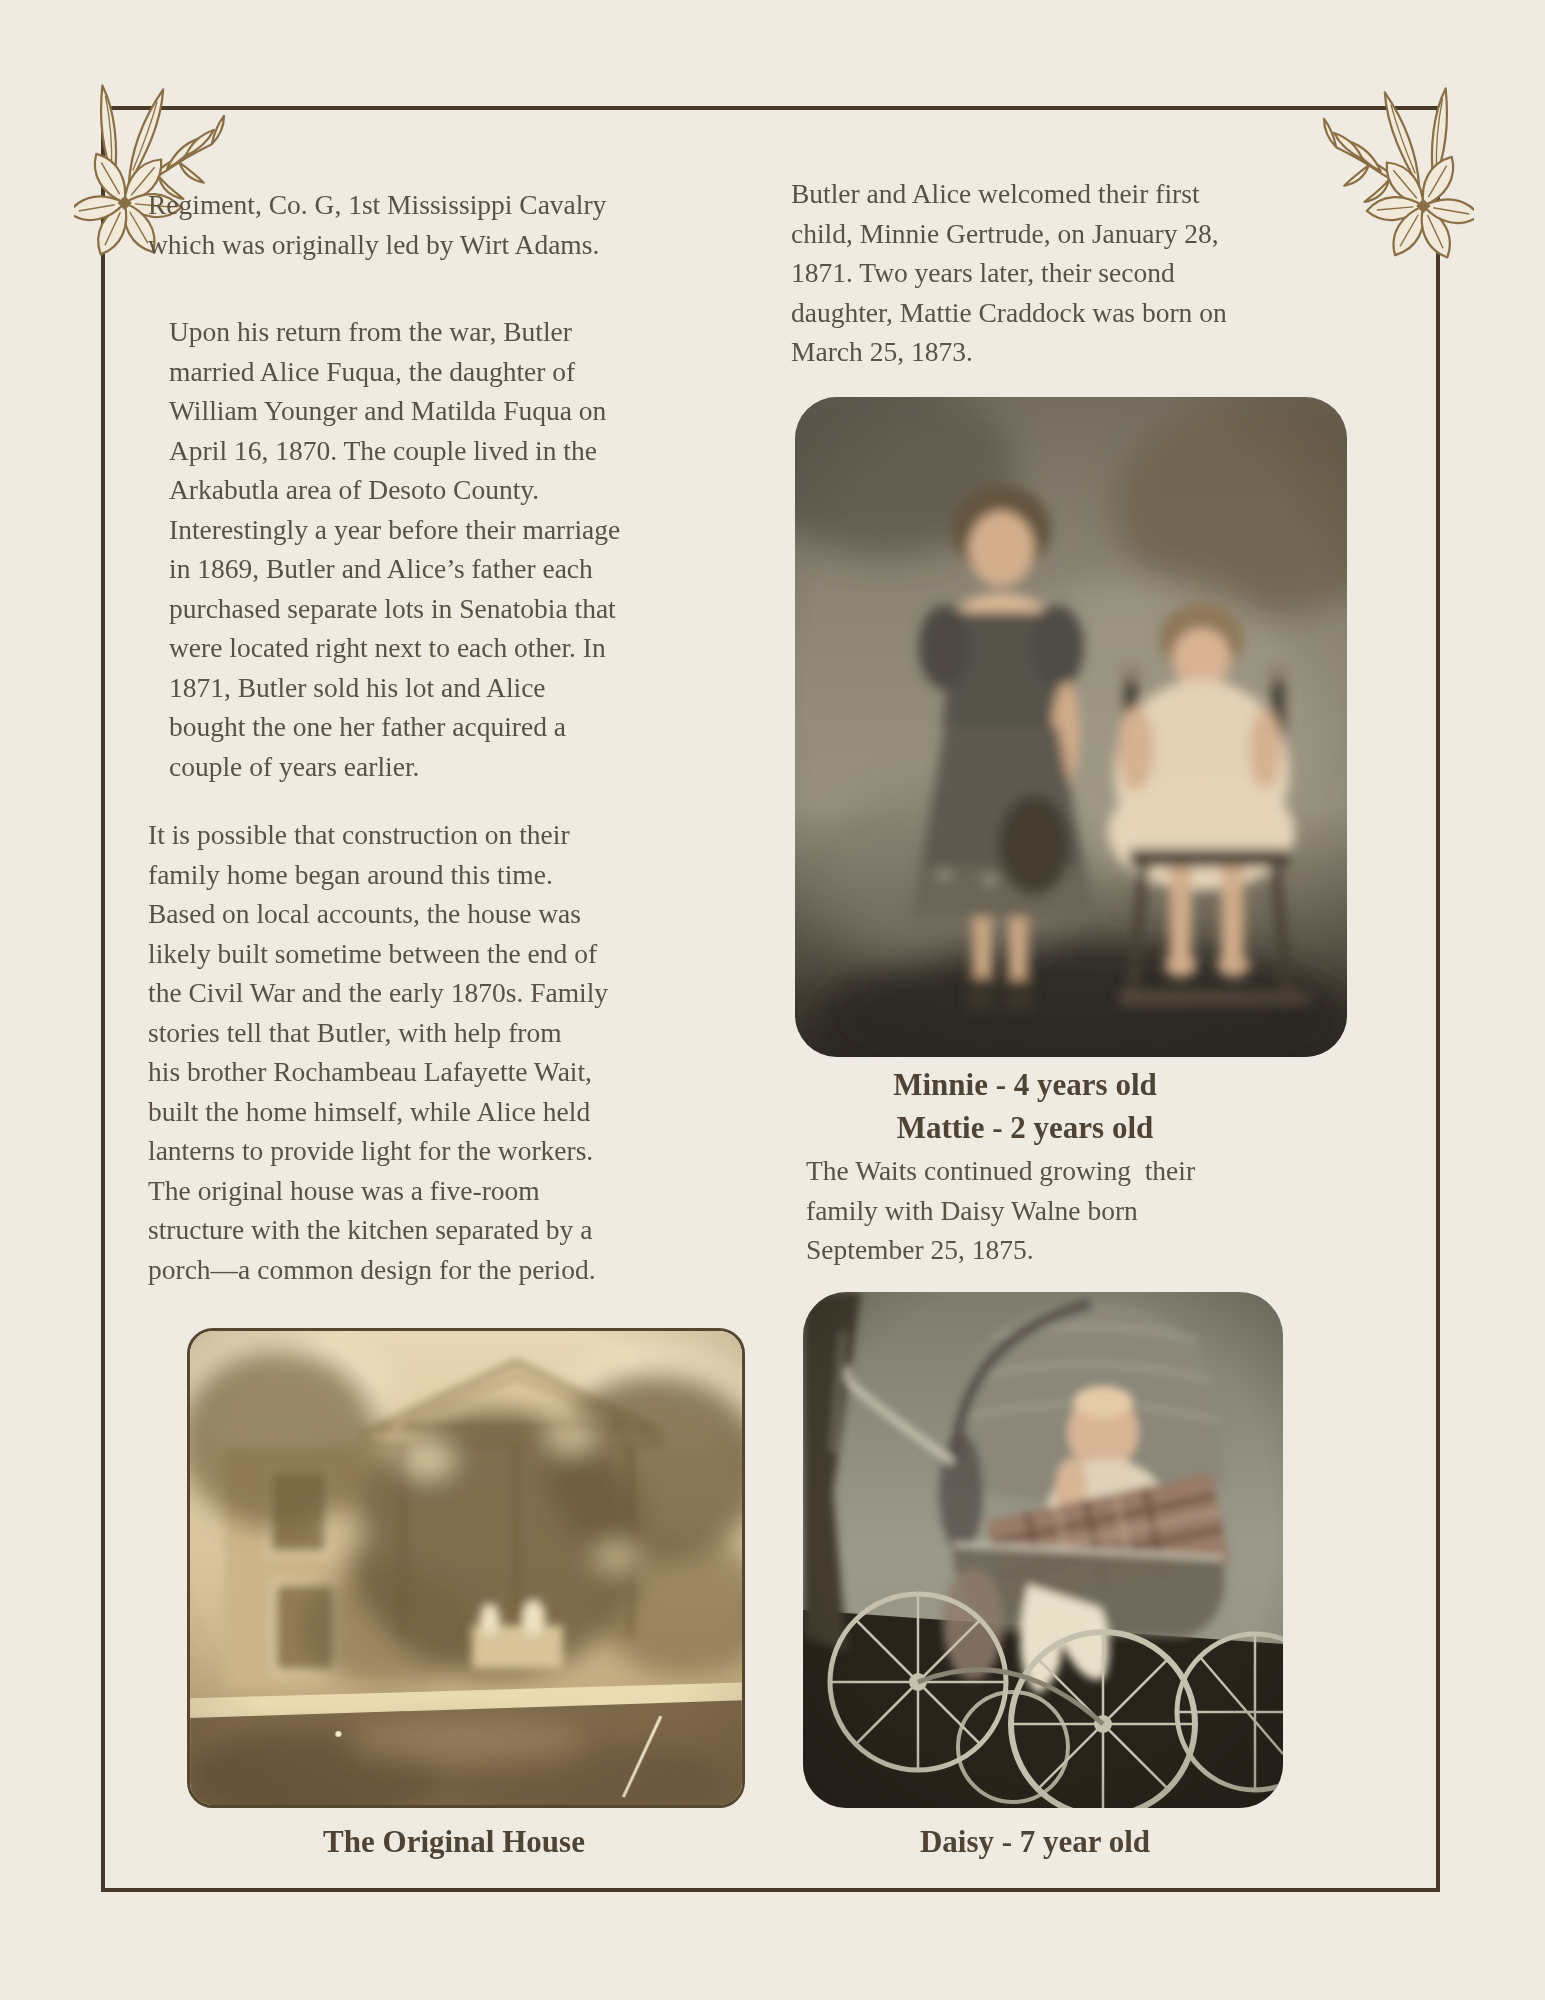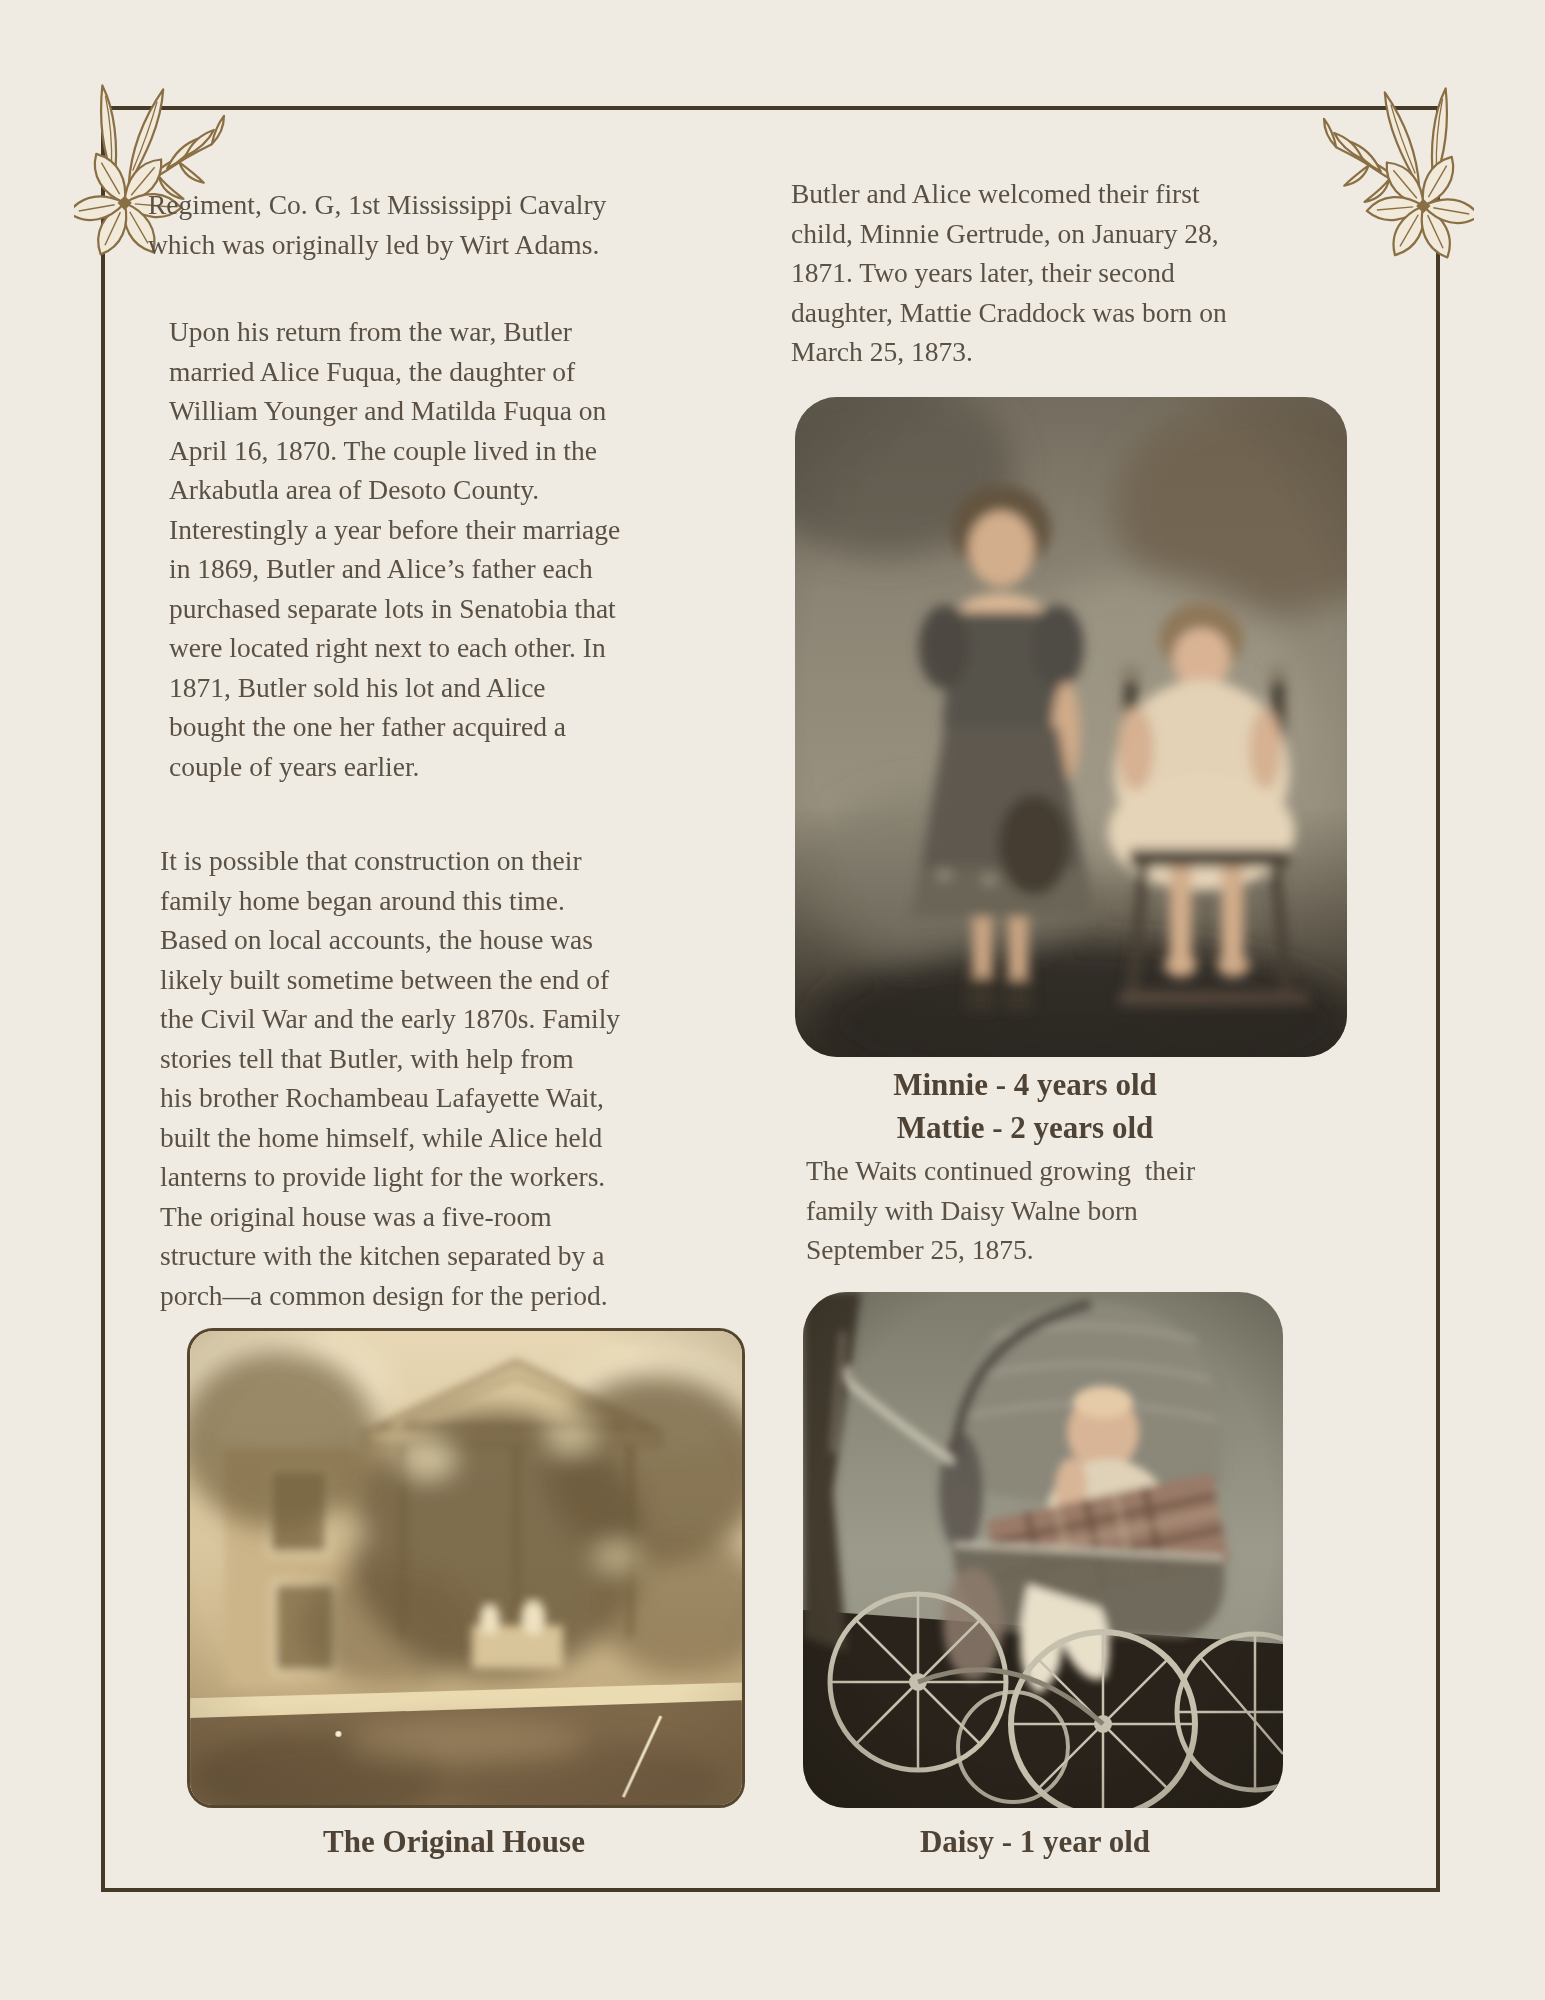--- a/index.html
+++ b/index.html
@@ -19,21 +19,21 @@
   .deco-tl { left:74px;  top:79px;  width:152px; height:178px; transform:scaleX(-1); }
   .deco-tr { left:1322px; top:82px; width:152px; height:178px; }
   .deco svg, .photo svg { display:block; width:100%; height:100%; }
   .body-text {
     position:absolute; margin:0;
     font-size:27.5px; line-height:39.5px;
     white-space:pre-wrap; color:#5A5144;
   }
   .lp1 { left:148px; top:185px;  width:610px; }
   .lp2 { left:148px; top:312px;  width:610px;margin-left:21px; }
-  .lp3 { left:148px; top:841px;  width:610px;margin-left:12px; }
+  .lp3 { left:148px; top:815px;  width:610px; }
   .rp1 { left:791px; top:174px;  width:590px; }
   .rp2 { left:806px; top:1151px; width:560px; }
   .caption {
     position:absolute; margin:0;
     font-weight:bold; font-size:31px; line-height:43px;
     text-align:center; white-space:pre-line; color:#4E4335;
   }
   .cap-minnie { left:783px; top:1063px; width:484px; }
   .cap-house  { left:175px; top:1820px; width:558px; }
   .cap-daisy  { left:803px; top:1820px; width:464px; }
@@ -352,15 +352,15 @@
           <path d="M452,342 L452,498 M374,420 L480,420 M397,365 L480,462"></path>
         </g>
       </g>
       <circle cx="115" cy="390" r="9" fill="#C6C1AE"></circle>
       <circle cx="300" cy="432" r="9" fill="#C6C1AE"></circle>
       <path d="M115,390 Q210,352 300,432" stroke="#8A8272" stroke-width="5" fill="none"></path>
       <rect width="480" height="516" fill="url(#dp-vin)"></rect>
     </svg>
   </div>
 
-  <p class="caption cap-daisy">Daisy - 1 year old</p>
+  <p class="caption cap-daisy">Daisy - 7 year old</p>
 
 </div>
 
 </body></html>

